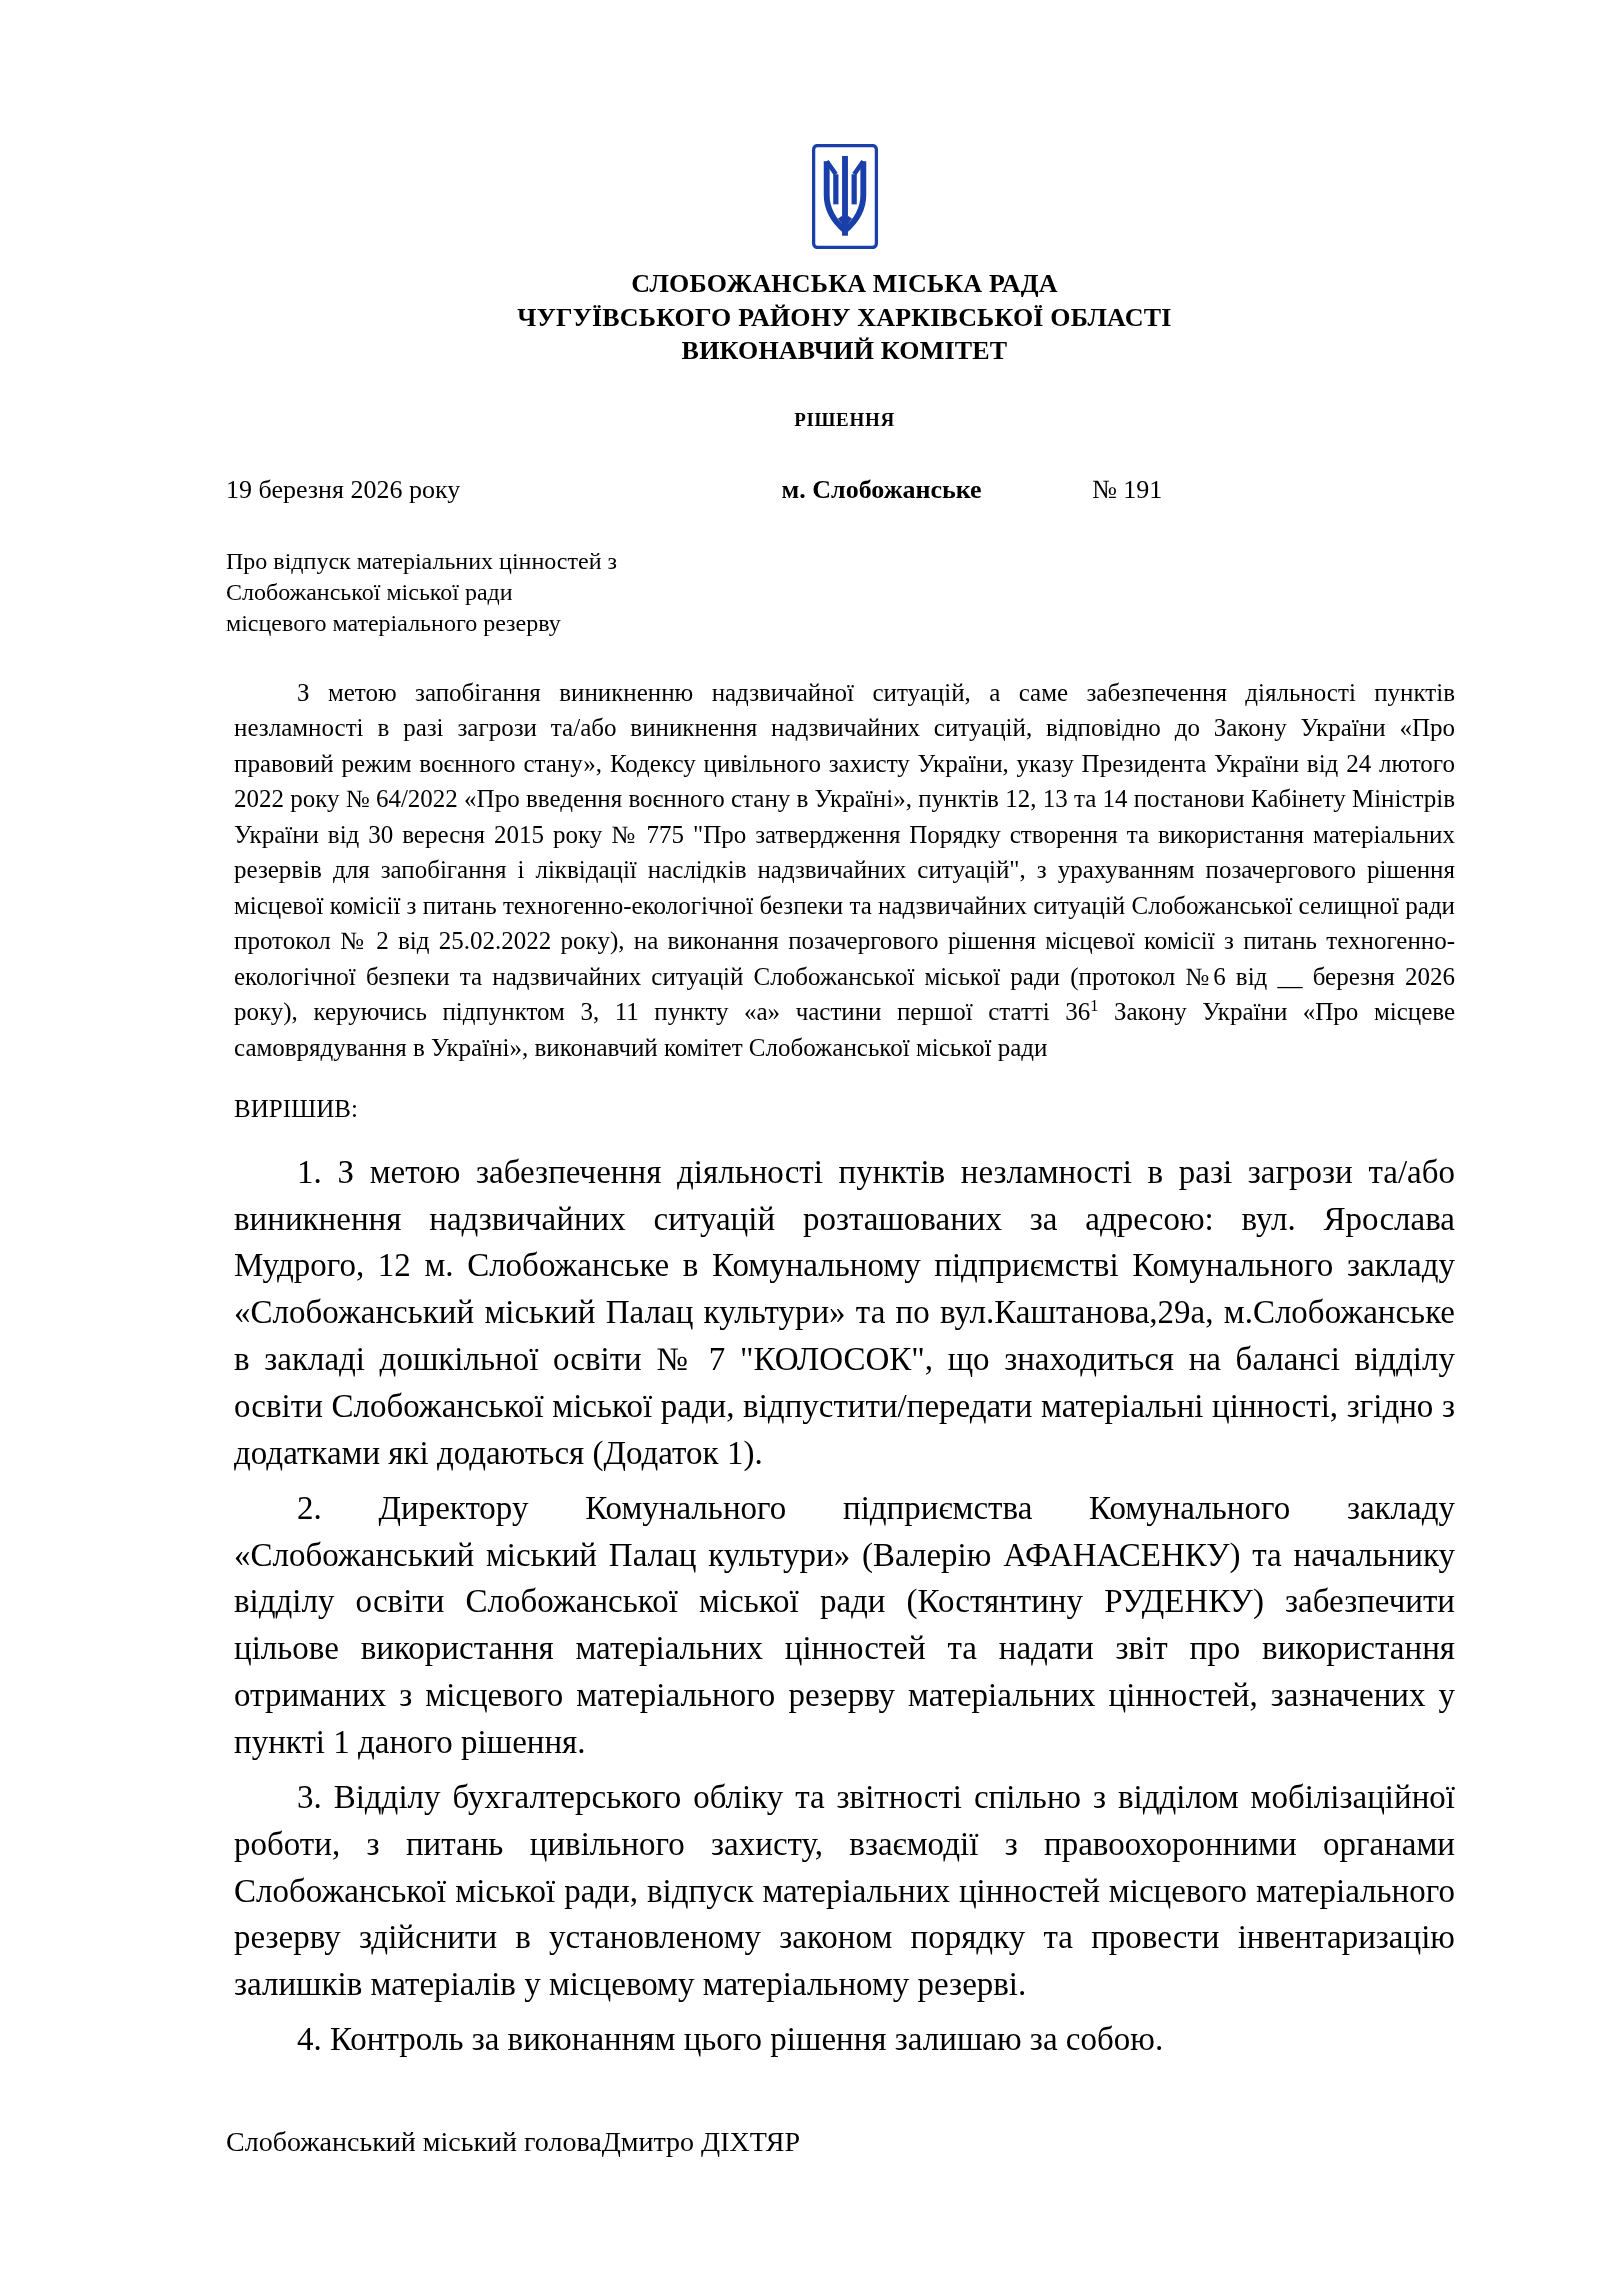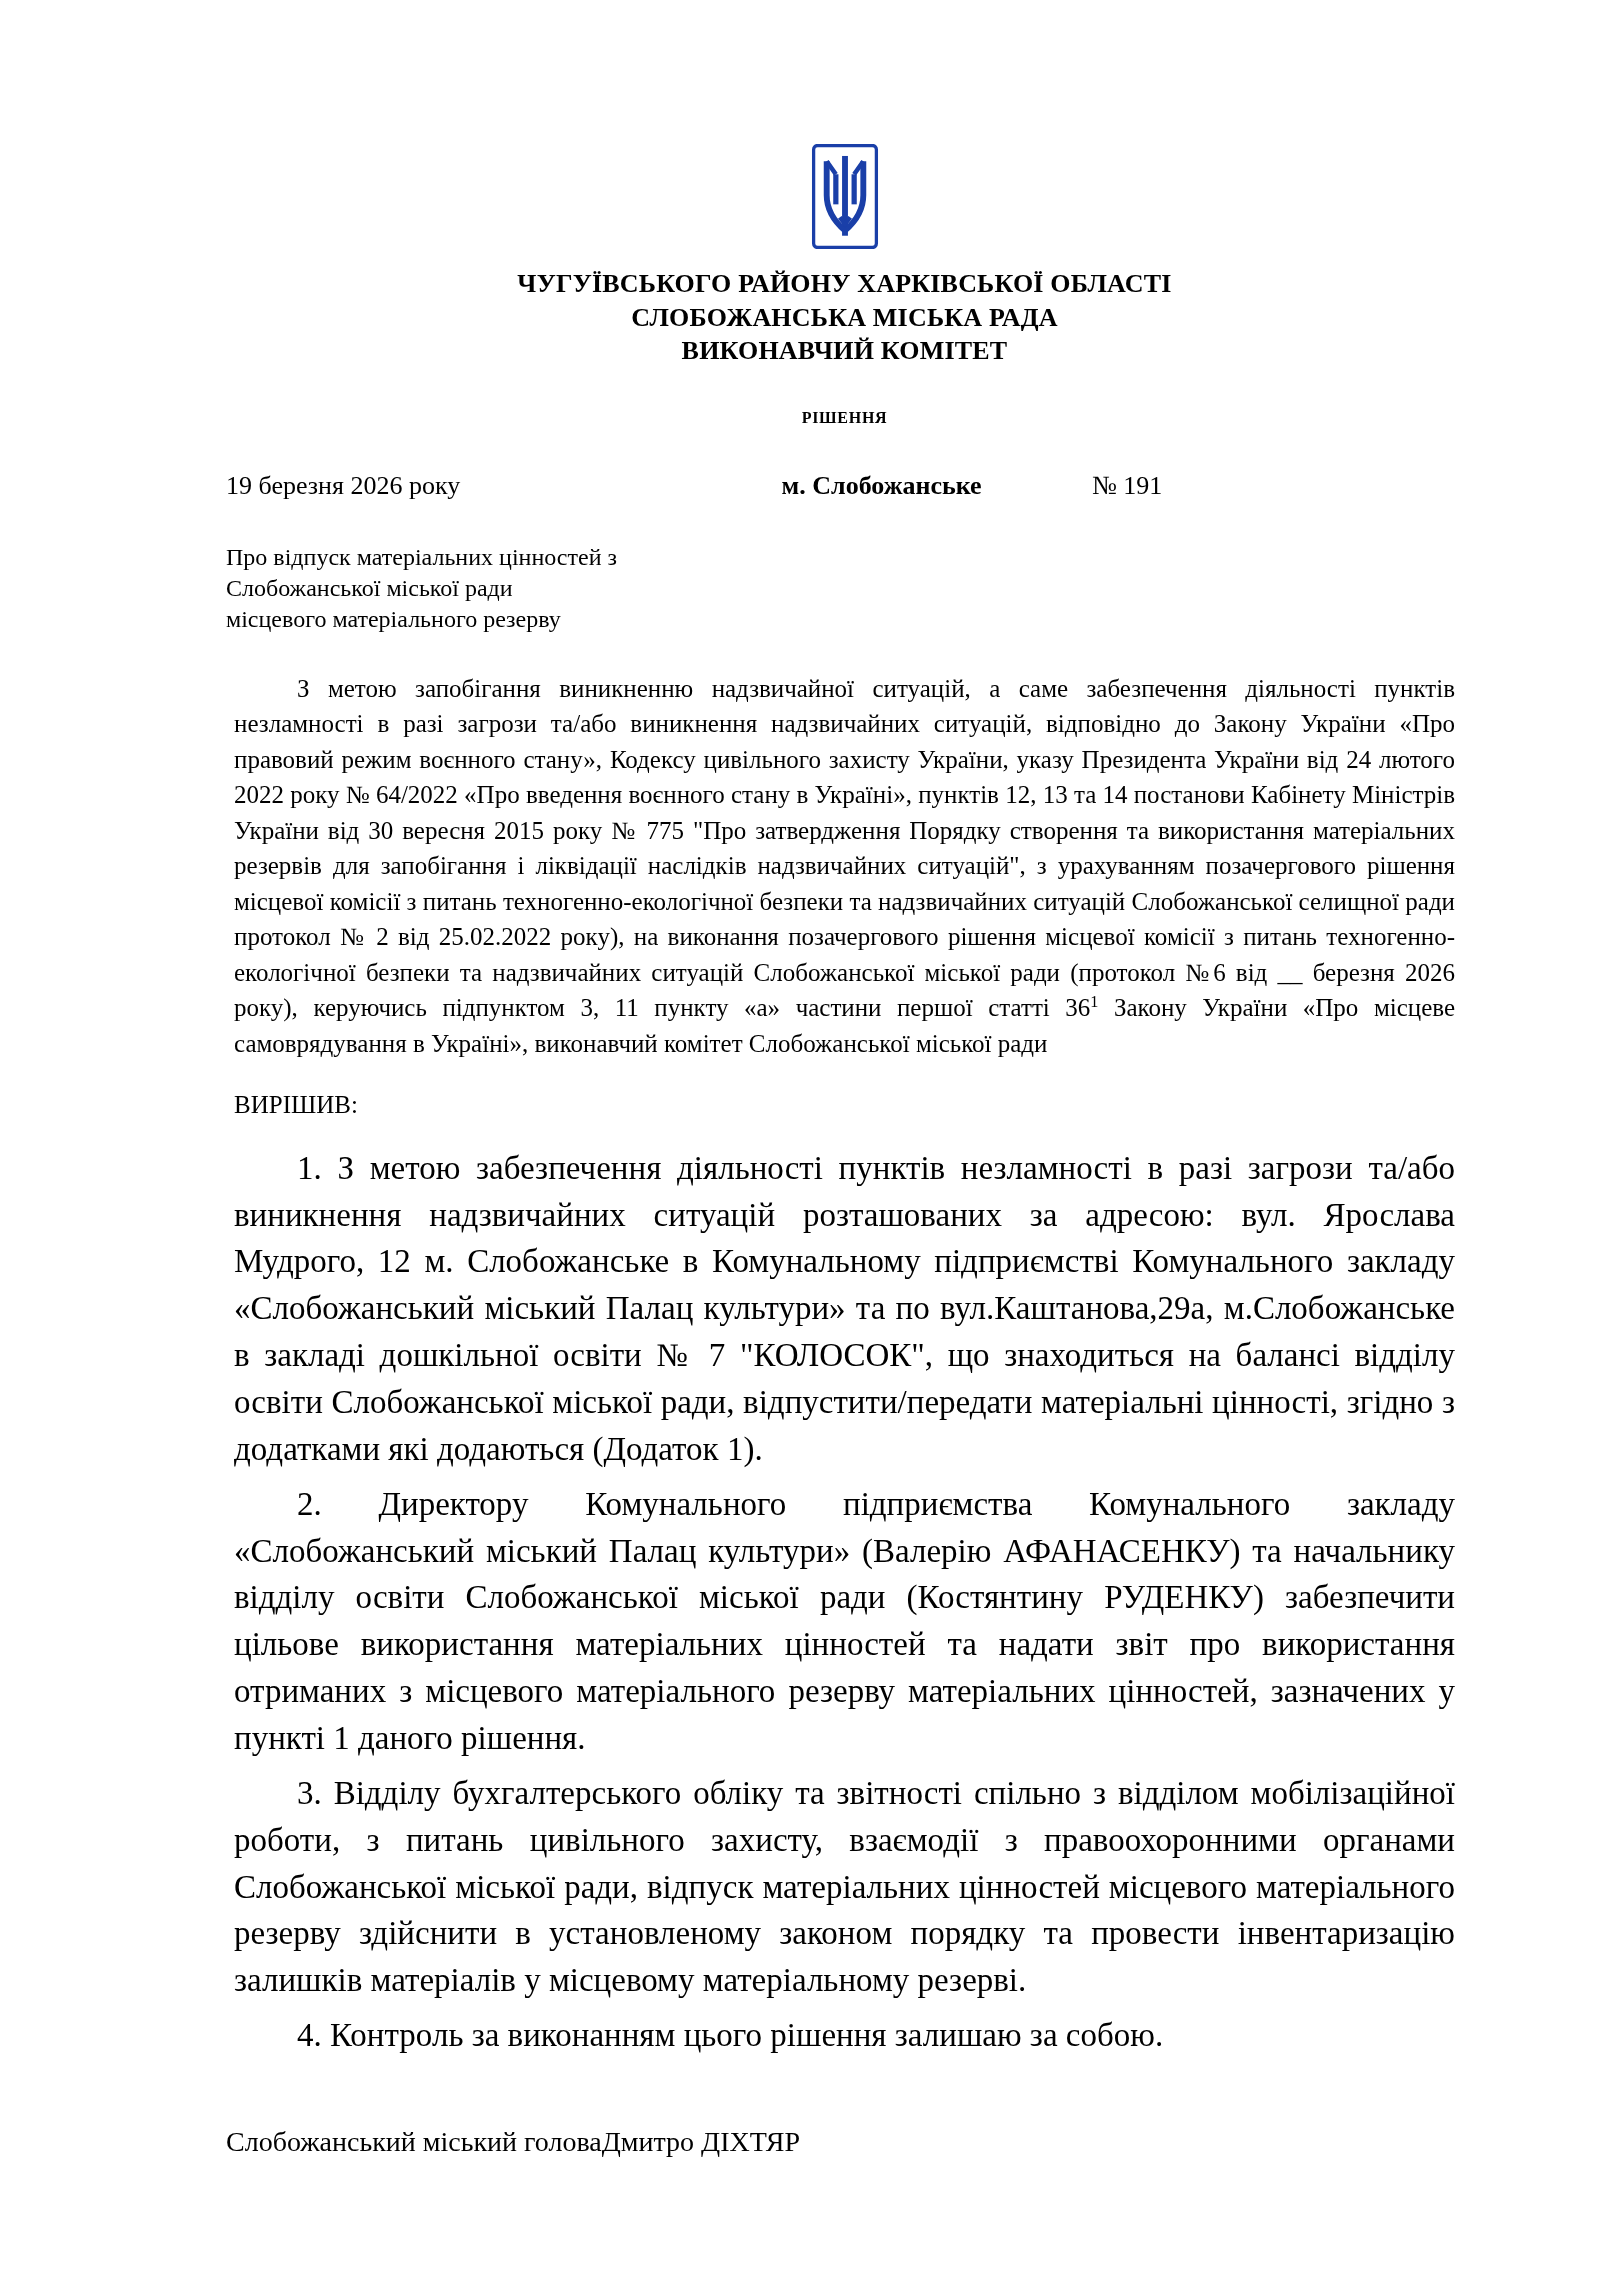--- a/index.html
+++ b/index.html
@@ -35,21 +35,21 @@
     font-size: 26px;
     line-height: 1.28;
     letter-spacing: 0.2px;
   }
   .org-line {
     display: block;
   }
   .doc-type {
     text-align: center;
     font-weight: bold;
-    font-size: 16px;
+    font-size: 19px;
     margin-top: 42px;
     letter-spacing: 0.7px;
   }
   .meta-row {
     display: flex;
     align-items: baseline;
     margin-top: 44px;
     font-size: 26px;
   }
   .meta-date {
@@ -127,22 +127,22 @@
       <path d="M52 18 L52 140" stroke="#1a3fa8" stroke-width="9" fill="none"></path>
       <path d="M24 26 L24 78 C24 104 38 120 52 132 C66 120 80 104 80 78 L80 26" stroke="#1a3fa8" stroke-width="9" fill="none"></path>
       <path d="M38 46 L38 92" stroke="#1a3fa8" stroke-width="8" fill="none"></path>
       <path d="M66 46 L66 92" stroke="#1a3fa8" stroke-width="8" fill="none"></path>
       <path d="M24 26 L38 46 M80 26 L66 46" stroke="#1a3fa8" stroke-width="7" fill="none"></path>
       <path d="M44 112 L52 122 L60 112" stroke="#1a3fa8" stroke-width="7" fill="none"></path>
     </svg>
   </div>
 
   <div class="org-block">
+    <span class="org-line">СЛОБОЖАНСЬКА МІСЬКА  РАДА</span>
     <span class="org-line">ЧУГУЇВСЬКОГО РАЙОНУ ХАРКІВСЬКОЇ  ОБЛАСТІ</span>
-    <span class="org-line">СЛОБОЖАНСЬКА МІСЬКА  РАДА</span>
     <span class="org-line">ВИКОНАВЧИЙ КОМІТЕТ</span>
   </div>
 
   <div class="doc-type">РІШЕННЯ</div>
 
   <div class="meta-row">
     <div class="meta-date">19 березня  2026 року</div>
     <div class="meta-place">м. Слобожанське</div>
     <div class="meta-number">№ 191</div>
   </div>

